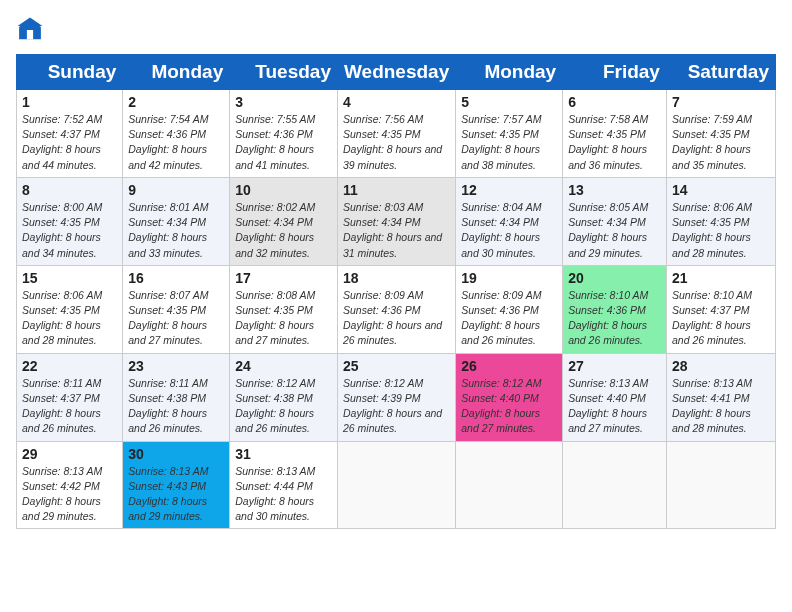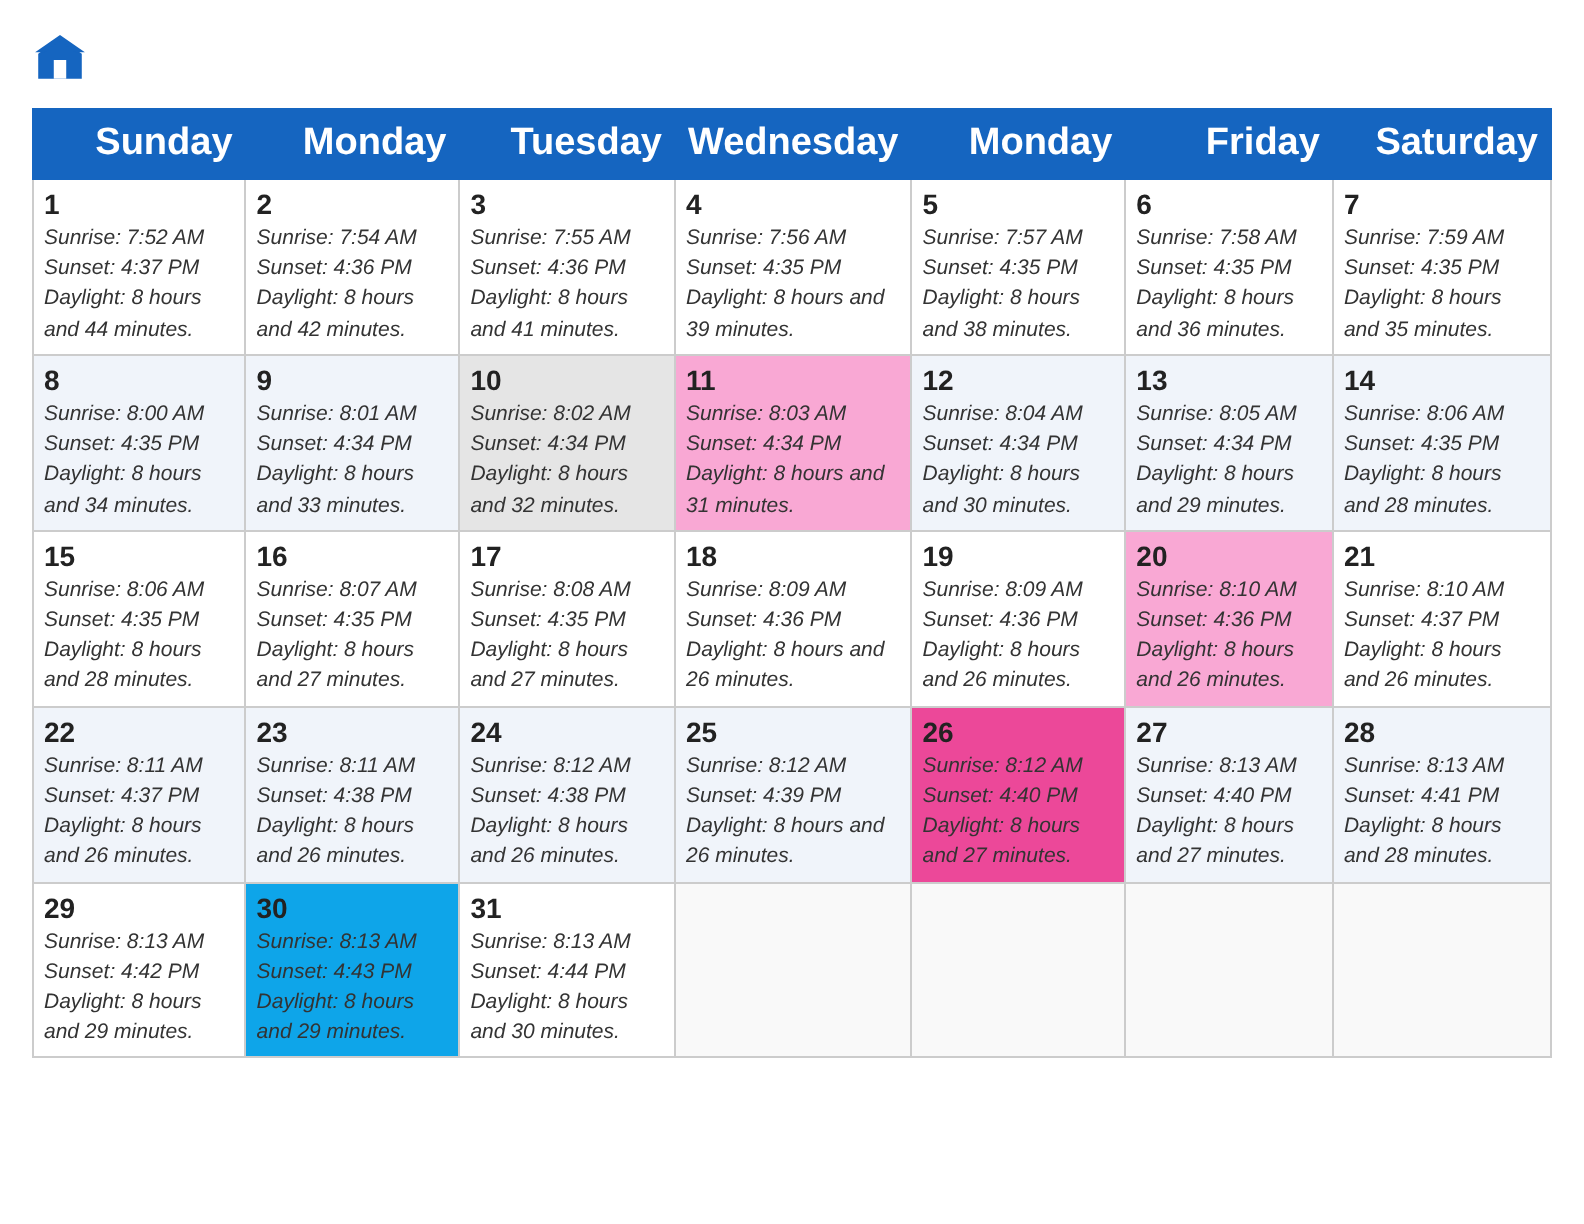--- a/index.html
+++ b/index.html
@@ -195,21 +195,21 @@
         </div>
       </td>
         <td style="background: #e5e5e5;">
         <div class="day-number">10</div>
         <div class="day-info">
           Sunrise: 8:02 AM<br>
           Sunset: 4:34 PM<br>
           Daylight: 8 hours and 32 minutes.
         </div>
       </td>
-        <td style="background: #f9a8d4; margin-left: 12px;">
+        <td style="background: #e5e5e5; margin-left: 12px;">
         <div class="day-number">11</div>
         <div class="day-info">
           Sunrise: 8:03 AM<br>
           Sunset: 4:34 PM<br>
           Daylight: 8 hours and 31 minutes.
         </div>
       </td>
         <td style="background: rgb(240, 244, 250);">
         <div class="day-number">12</div>
         <div class="day-info">
@@ -269,21 +269,21 @@
         </div>
       </td>
         <td style="background: rgb(255, 255, 255);">
         <div class="day-number">19</div>
         <div class="day-info">
           Sunrise: 8:09 AM<br>
           Sunset: 4:36 PM<br>
           Daylight: 8 hours and 26 minutes.
         </div>
       </td>
-        <td style="background: #f9a8d4;">
+        <td style="background: #86efac;">
         <div class="day-number">20</div>
         <div class="day-info">
           Sunrise: 8:10 AM<br>
           Sunset: 4:36 PM<br>
           Daylight: 8 hours and 26 minutes.
         </div>
       </td>
         <td style="background: rgb(255, 255, 255); margin-left: 46px;">
         <div class="day-number">21</div>
         <div class="day-info">

